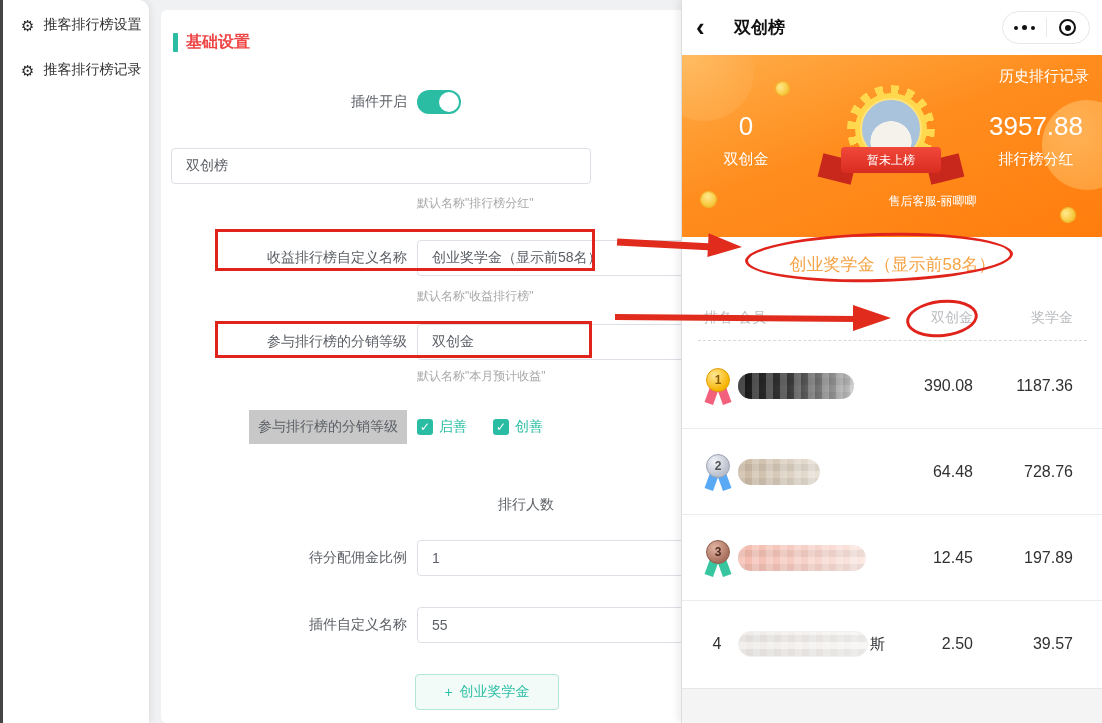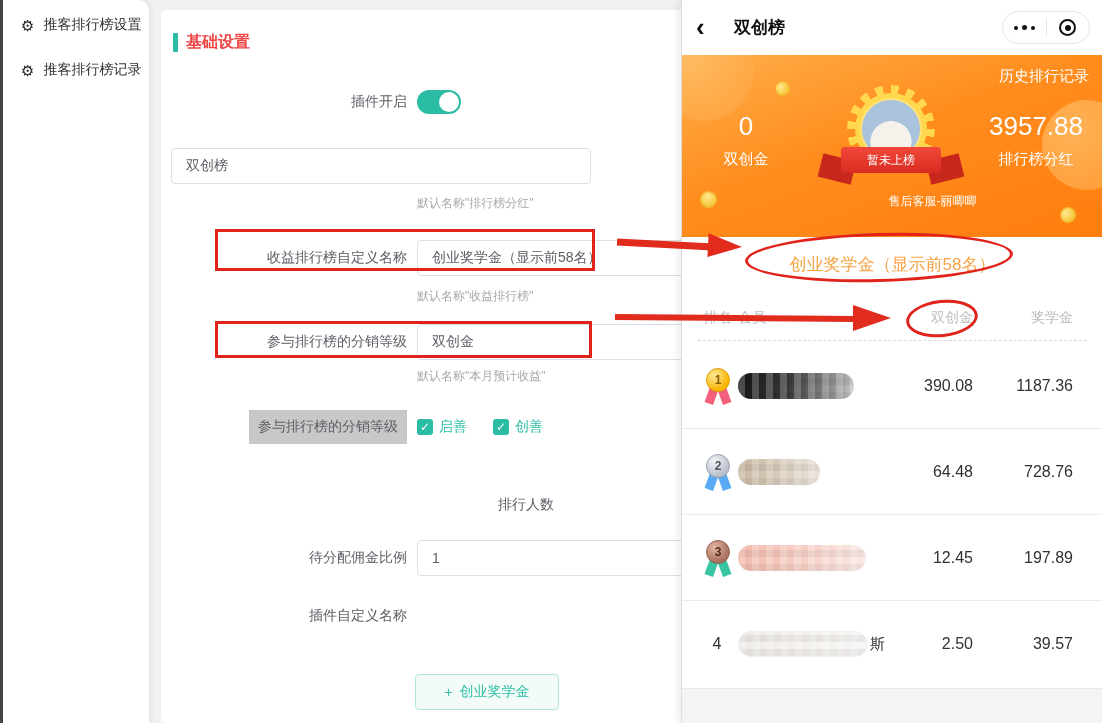--- a/index.html
+++ b/index.html
@@ -203,20 +203,23 @@
 
     <div class="form-row" style="top:530px; width:540px;">
       <span class="f-label">待分配佣金比例</span>
       <span class="f-ctrl">
           <input class="inp" value="1" style="">
         </span>
     </div>
 
     <div class="form-row" style="top:597px; width:540px;">
       <span class="f-label">插件自定义名称</span>
+      <span class="f-ctrl">
+          <input class="inp" value="55" style="">
+        </span>
     </div>
 
     <button class="add-btn">
       <span>+</span>
       <span>创业奖学金</span>
     </button>
   </section>
 
   <section class="phone">
     <div class="p-header">

